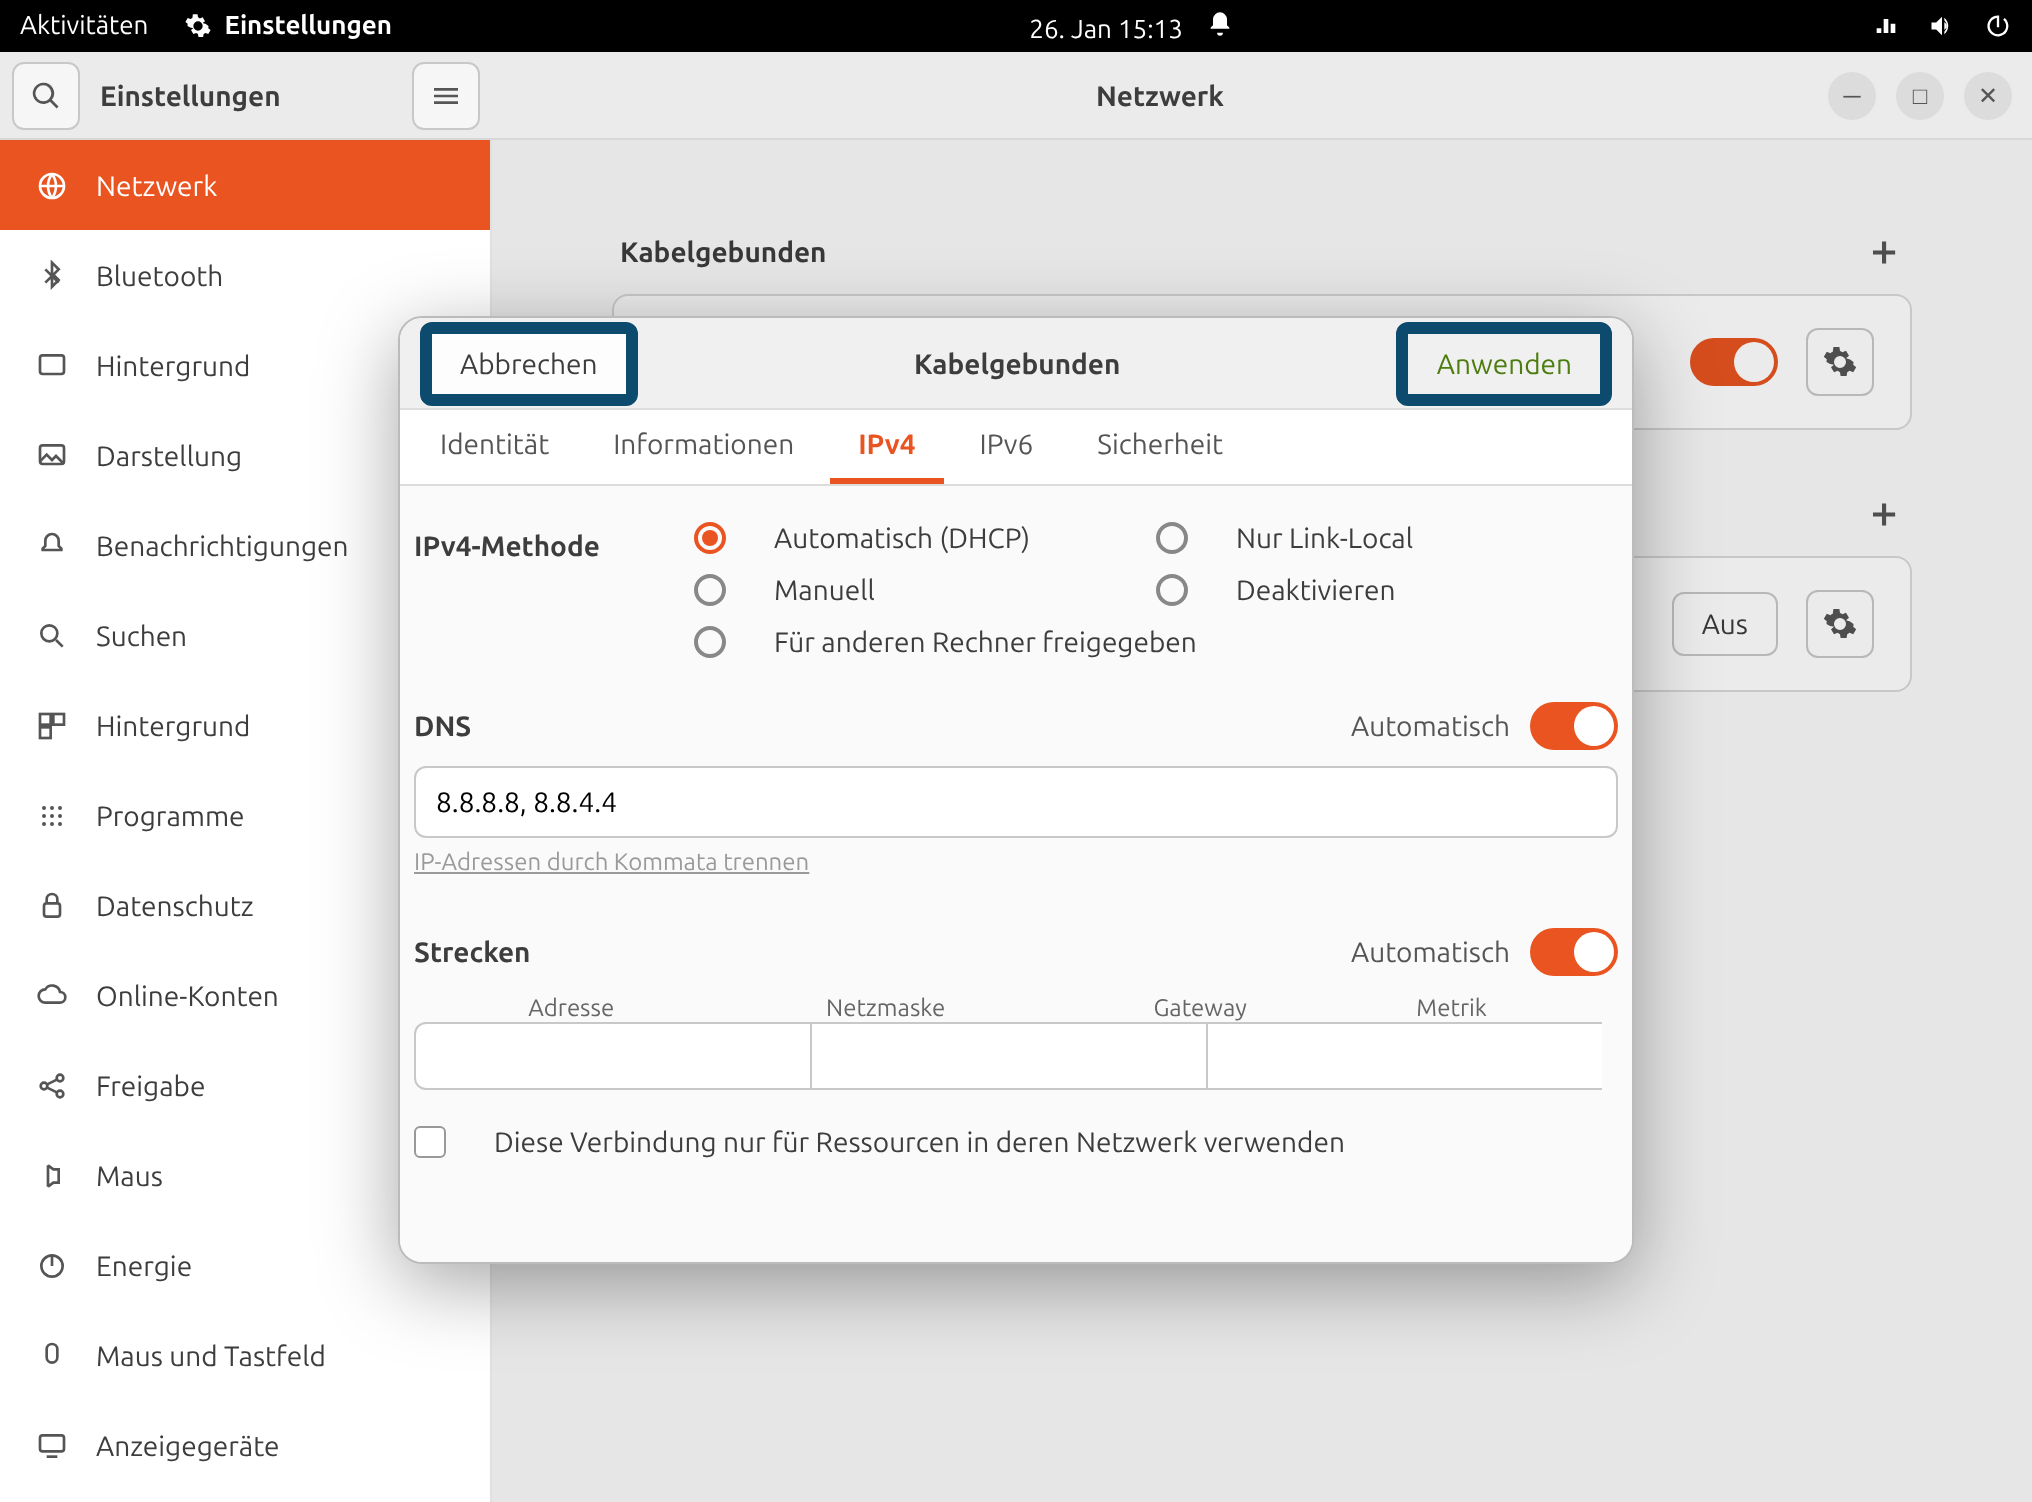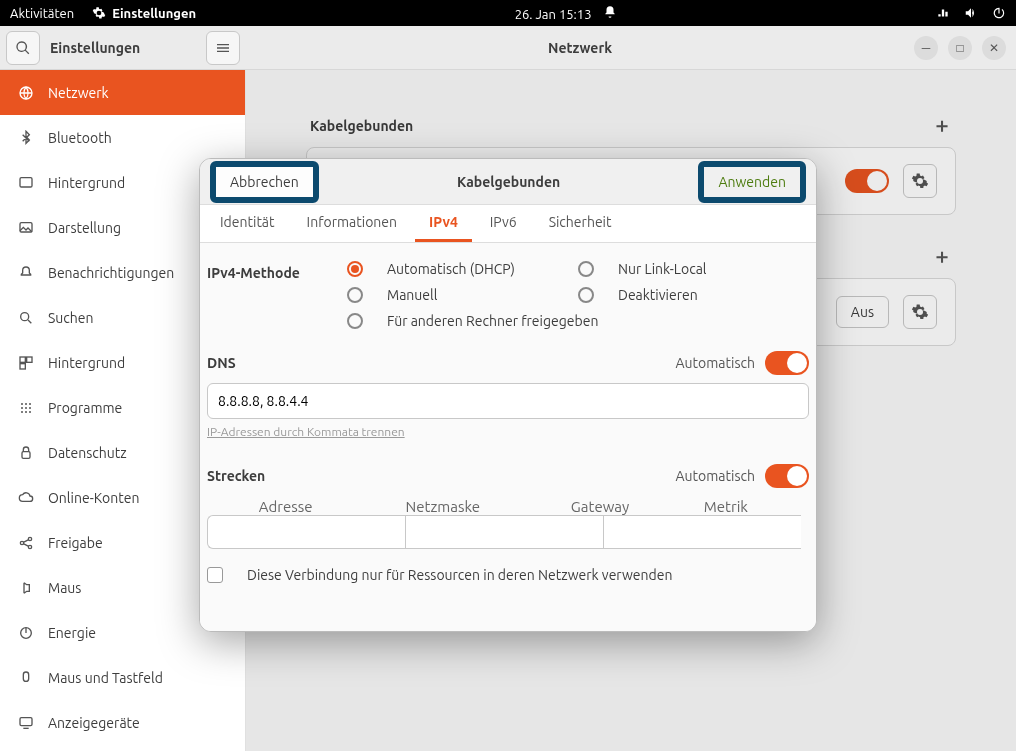--- a/index.html
+++ b/index.html
@@ -57,21 +57,21 @@
   .method-opts { flex: 1; display: grid; grid-template-columns: 1fr 1fr; row-gap: 10px; }
   .radio { display: flex; align-items: center; gap: 24px; cursor: pointer; }
   .rdot { width: 16px; height: 16px; border-radius: 50%; border: 2px solid #888; position: relative; }
   .radio.sel .rdot { border-color: #e95420; }
   .radio.sel .rdot::after { content: ""; position: absolute; inset: 2px; background: #e95420; border-radius: 50%; }
   .sec-row { display: flex; align-items: center; justify-content: space-between; margin-top: 10px; margin-bottom: 8px; }
   .sec-row .lbl { font-weight: 700; }
   .sec-row .auto { display: flex; align-items: center; gap: 10px; font-size: 14px; color: #555; }
   .textin { width: 100%; border: 1px solid #c8c8c8; border-radius: 6px; padding: 9px 10px; font-size: 14px; background: #fff; }
   .hint { font-size: 12px; color: #9a9a9a; margin-top: 6px; text-decoration: underline; }
-  .routes-head { display: grid; grid-template-columns: 1fr 1fr 1fr 0.6fr 36px; font-size: 15px; color: #666; text-align: center; margin-top: 10px; }
+  .routes-head { display: grid; grid-template-columns: 1fr 1fr 1fr 0.6fr 36px; font-size: 12px; color: #666; text-align: center; margin-top: 10px; }
   .routes-row { display: grid; grid-template-columns: 1fr 1fr 1fr 0.6fr 36px; }
   .routes-row input { border: 1px solid #c8c8c8; border-right: none; padding: 8px; font-size: 14px; background: #fff; }
   .routes-row input:first-child { border-radius: 6px 0 0 6px; }
   .chk { display: flex; align-items: center; gap: 24px; margin-top: 18px; }
   .chkbox { width: 16px; height: 16px; border: 1px solid #999; border-radius: 3px; background: #fff; }
 </style>
 </head>
 <body>
 
 <div class="topbar">

